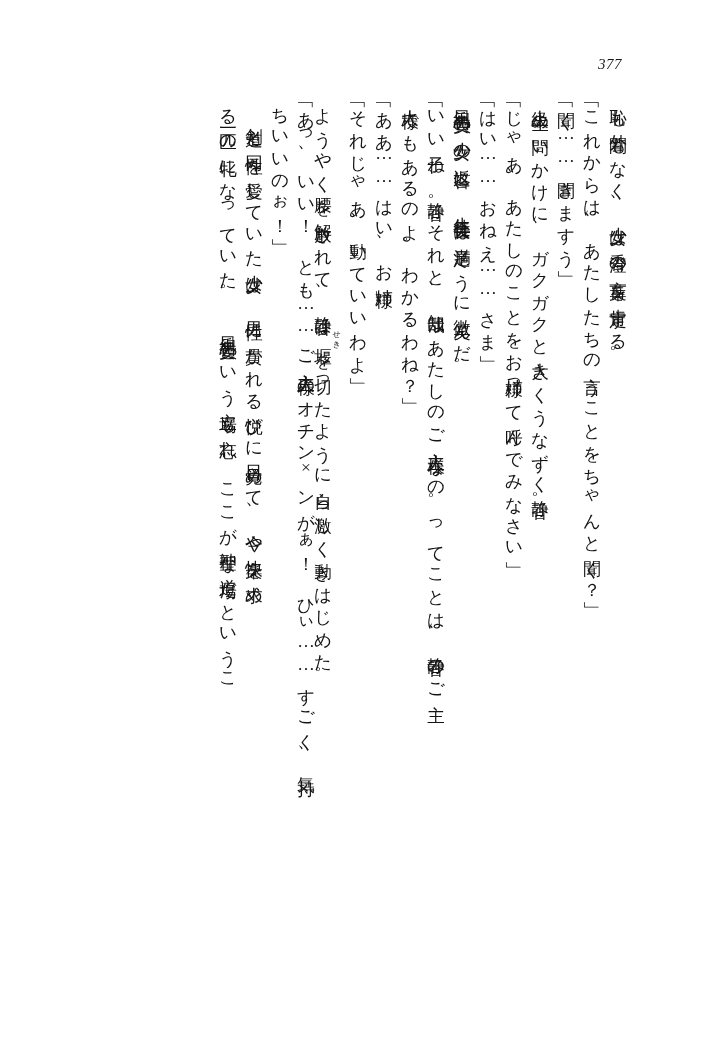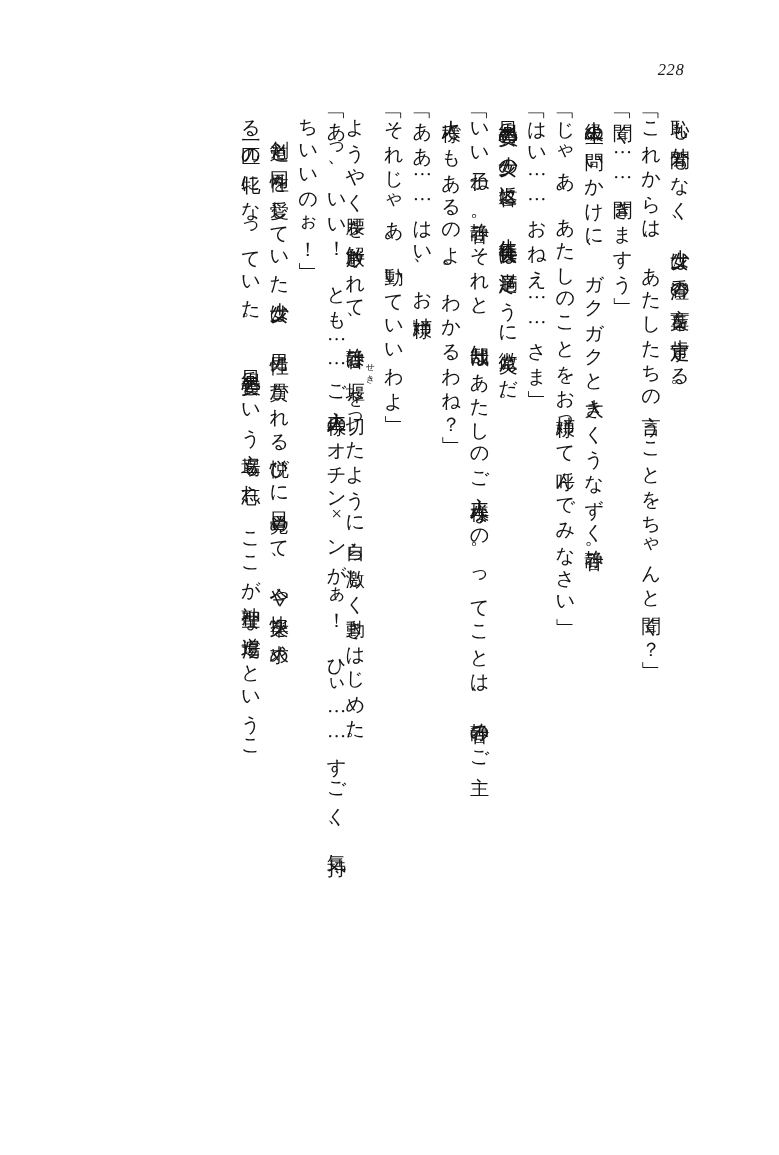--- a/index.html
+++ b/index.html
@@ -65,21 +65,21 @@
   ruby { ruby-position: over; }
   rt {
     font-size: 8px;
     letter-spacing: 1px;
   }
 </style>
 </head>
 <body>
 
 <div class="page">
-  <div class="page-number">228</div>
+  <div class="page-number">377</div>
   <div class="text-block">
     <div class="line">恥も外聞もなく、少女は香澄の言葉を肯定する。</div>
     <div class="line">「これからは、あたしたちの言うことをちゃんと聞く？」</div>
     <div class="line">「聞く……聞きますう」</div>
     <div class="line">上級生の問いかけに、ガクガクと大きくうなずく静香。</div>
     <div class="line">「じゃあ、あたしのことをお姉様って呼んでみなさい」</div>
     <div class="line">「はい……おねえ……さま」</div>
     <div class="line">風紀委員の少女の返答に、生徒会長は満足そうに微笑んだ。</div>
     <div class="line">「いい子ね、静香。それと、知哉はあたしのご主人様なの。ってことは、静香のご主</div>
     <div class="line">人様でもあるのよ。わかるわね？」</div>

